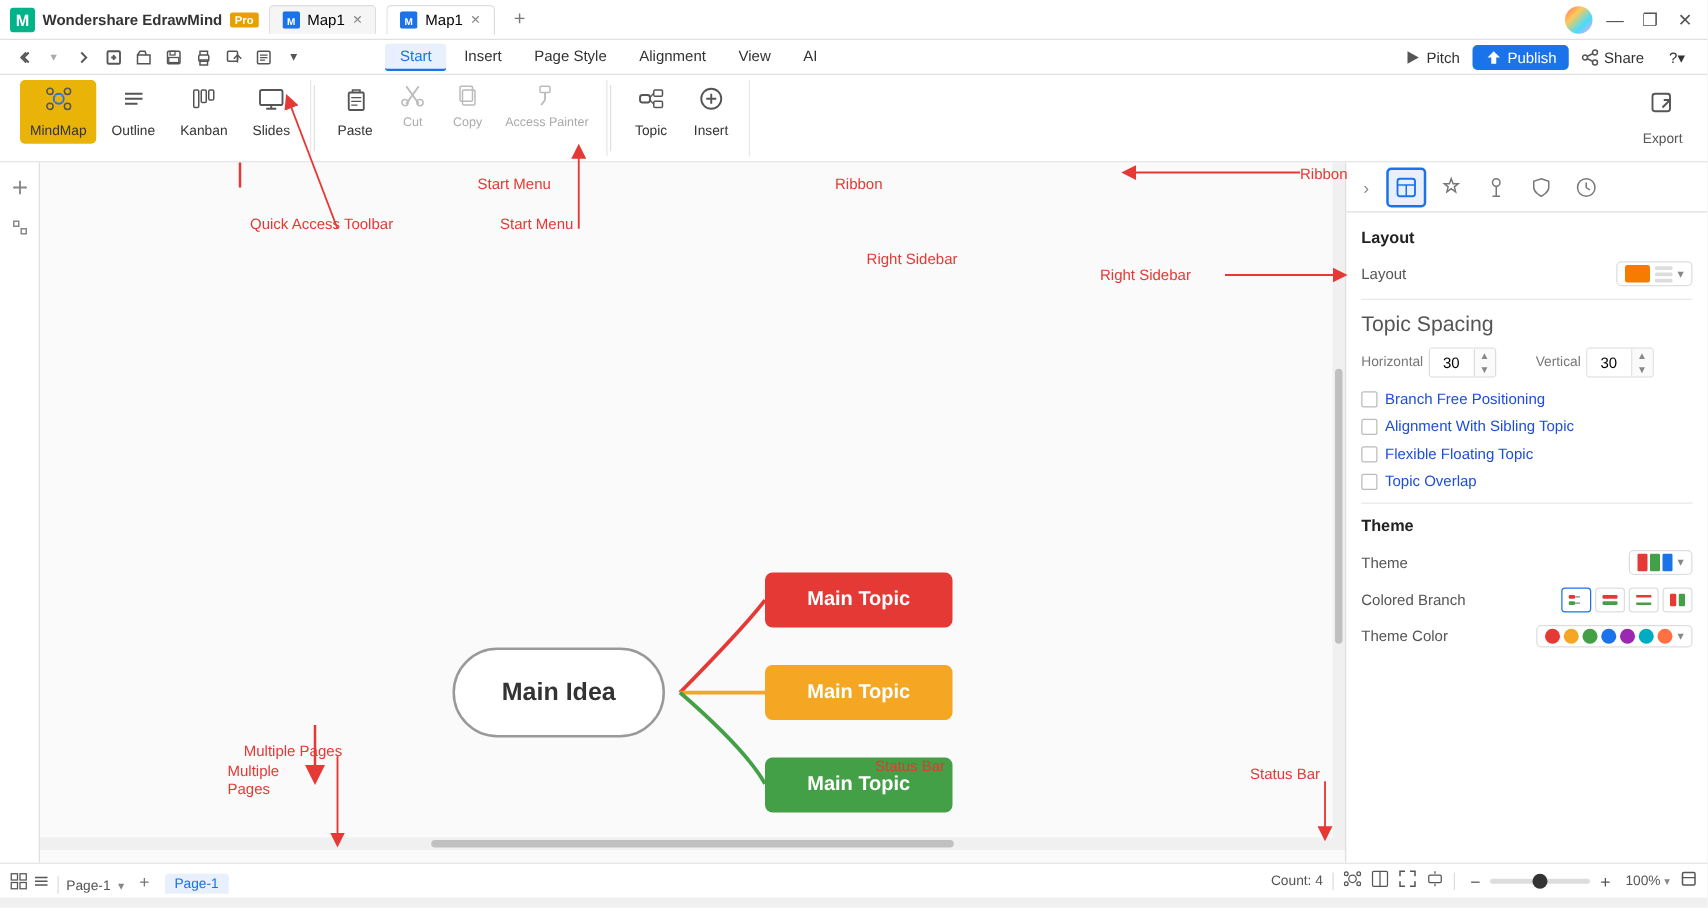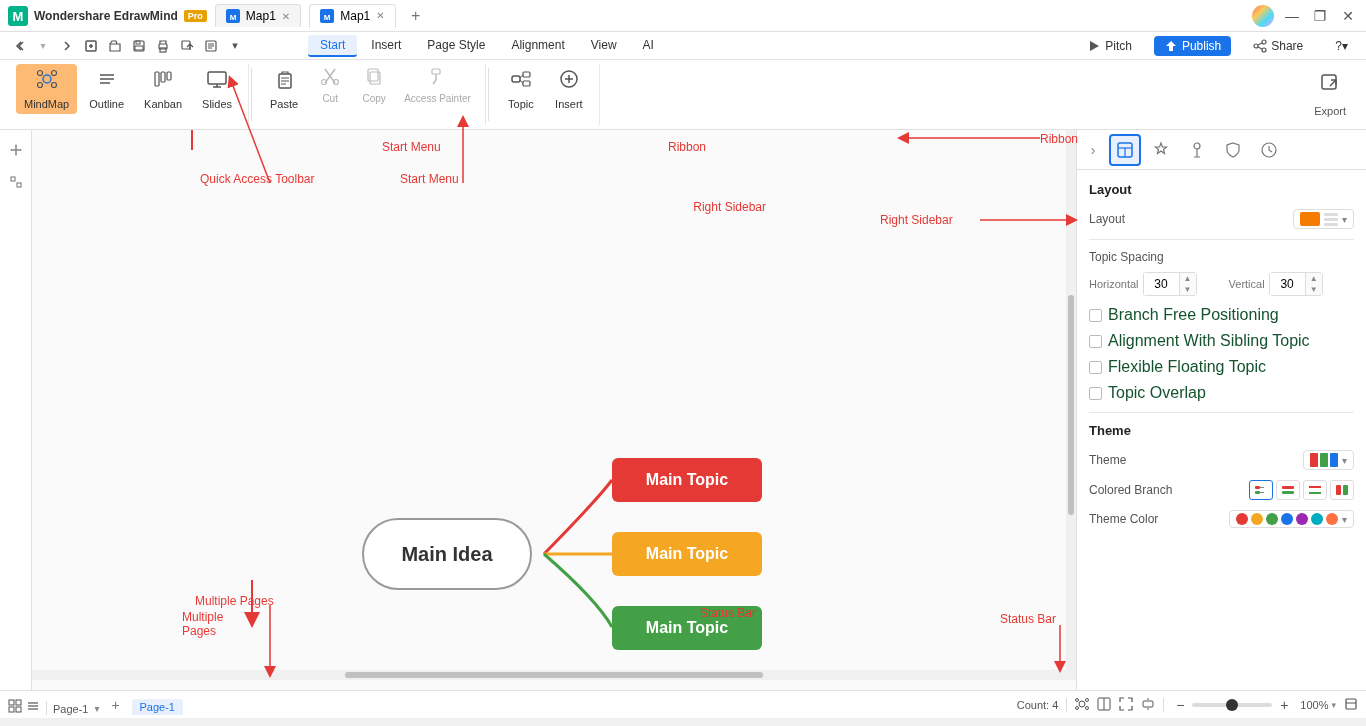--- a/index.html
+++ b/index.html
@@ -30,21 +30,21 @@
       background: #fff; border-bottom: 1px solid #e0e0e0;
       display: flex; align-items: center; height: 28px; padding: 0 8px; gap: 2px;
     }
     .quick-btn { width: 22px; height: 22px; display: flex; align-items: center; justify-content: center; cursor: pointer; border-radius: 3px; color: #555; font-size: 13px; }
     .menu-bar { display: flex; gap: 2px; margin-left: 60px; }
     .menu-item {
       padding: 3px 12px; border-radius: 3px; cursor: pointer;
       font-size: 12px; color: #333; font-weight: 500;
     }
     .menu-item.active { background: #e8f0fe; color: #1a73e8; border-bottom: 2px solid #1a73e8; }
-    .toolbar-right-btns { margin-left: auto; display: flex; align-items: center; gap: 12px; }
+    .toolbar-right-btns { margin-left: auto; display: flex; align-items: center; gap: 0; }
     .top-right-btn {
       display: flex; align-items: center; gap: 4px;
       padding: 3px 10px; border-radius: 3px; cursor: pointer;
       font-size: 12px; color: #333; font-weight: 500;
     }
     .top-right-btn.publish { background: #1a73e8; color: #fff; border-radius: 4px; }
     .avatar { width: 22px; height: 22px; border-radius: 50%; background: linear-gradient(135deg, #ff6b6b, #feca57, #48dbfb, #ff9ff3); cursor: pointer; }
 
     
     #ribbon {
@@ -56,21 +56,21 @@
       border-right: 1px solid #e8e8e8; padding: 0 8px; gap: 4px;
     }
     .ribbon-section:last-child { border-right: none; }
     .ribbon-btns { display: flex; gap: 4px; align-items: flex-start; }
     .ribbon-btn {
       display: flex; flex-direction: column; align-items: center;
       gap: 3px; padding: 4px 8px; border-radius: 4px; cursor: pointer;
       font-size: 11px; color: #333; min-width: 44px;
     }
     .ribbon-btn .icon { font-size: 20px; line-height: 1; }
-    .ribbon-btn.active { background: #fdba74; }
+    .ribbon-btn.active { background: #eab308; }
     .ribbon-divider { width: 1px; background: #e0e0e0; margin: 4px 2px; }
     .ribbon-btn-small {
       display: flex; flex-direction: column; align-items: center;
       gap: 2px; padding: 2px 6px; border-radius: 3px; cursor: pointer;
       font-size: 10px; color: #aaa; min-width: 40px;
     }
     .ribbon-btn-small .icon { font-size: 18px; color: #aaa; }
     .ribbon-label { font-size: 11px; margin-top: 2px; }
     .ribbon-export { margin-left: auto; display: flex; flex-direction: column; align-items: center; justify-content: center; gap: 3px; padding: 8px 12px; cursor: pointer; color: #555; }
     .ribbon-export .icon { font-size: 20px; }
@@ -116,21 +116,21 @@
     .spacing-row { display: flex; align-items: center; gap: 8px; }
     .spacing-item { display: flex; align-items: center; gap: 4px; }
     .spacing-label { font-size: 11px; color: #777; }
     .spinner-val { width: 36px; height: 22px; text-align: center; font-size: 12px; line-height: 22px; border-right: 1px solid #ddd; background: #fff; display: inline-block; }
     .spinner-arrows { display: flex; flex-direction: column; }
     .spinner-arrow { width: 16px; height: 11px; display: flex; align-items: center; justify-content: center; cursor: pointer; font-size: 8px; color: #888; background: #fafafa; }
     .spinner-wrap { display: flex; border: 1px solid #ddd; border-radius: 3px; }
 
     .checkbox-row { display: flex; align-items: center; gap: 6px; margin-bottom: 8px; }
     .cb { width: 13px; height: 13px; border: 1px solid #bbb; border-radius: 2px; background: #fff; cursor: pointer; }
-    .cb-label { font-size: 16px; color: #14532d; }
+    .cb-label { font-size: 12px; color: #1d4ed8; }
 
     .divider { height: 1px; background: #e8e8e8; margin: 10px 0; }
     .color-dots { display: flex; gap: 3px; }
     .color-dot { width: 12px; height: 12px; border-radius: 50%; }
 
     
     #status-bar {
       height: 28px; background: #fff; border-top: 1px solid #e0e0e0;
       display: flex; align-items: center; padding: 0 8px; gap: 8px;
       font-size: 11px; color: #555;
@@ -569,21 +569,21 @@
               <div style="width:14px;height:3px;background:#ddd;border-radius:1px;"></div>
               <div style="width:14px;height:3px;background:#ddd;border-radius:1px;"></div>
             </div>
             <span class="chevron">▾</span>
           </div>
         </div>
       </div>
 
       <div class="divider"></div>
 
-      <div class="spacing-title" style="font-size:12px;color:#555;margin-bottom:8px;">Topic Spacing</div>
+      <div class="spacing-title" style="font-size:17px;color:#555;margin-bottom:8px;">Topic Spacing</div>
       <div class="spacing-row">
         <div class="spacing-item">
           <span class="spacing-label">Horizontal</span>
           <div class="spinner-wrap">
             <span class="spinner-val">30</span>
             <div class="spinner-arrows">
               <div class="spinner-arrow">▲</div>
               <div class="spinner-arrow">▼</div>
             </div>
           </div>

